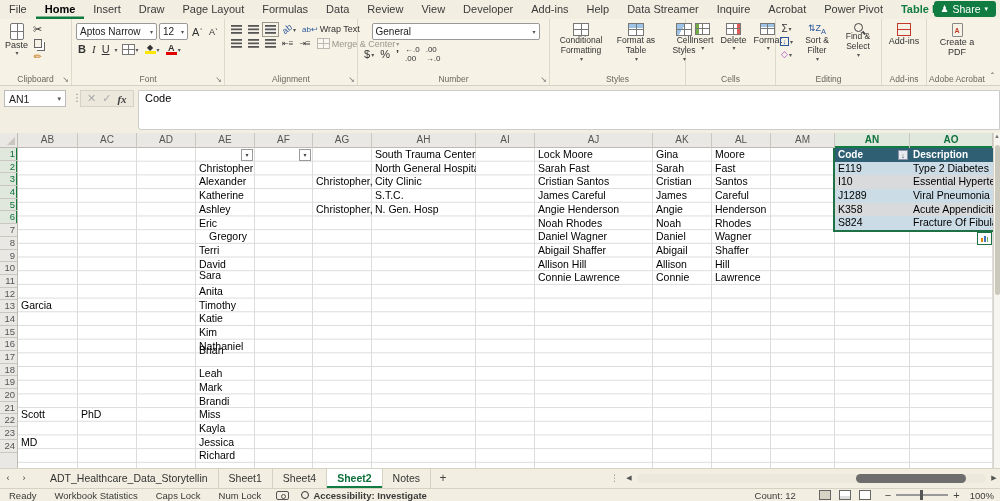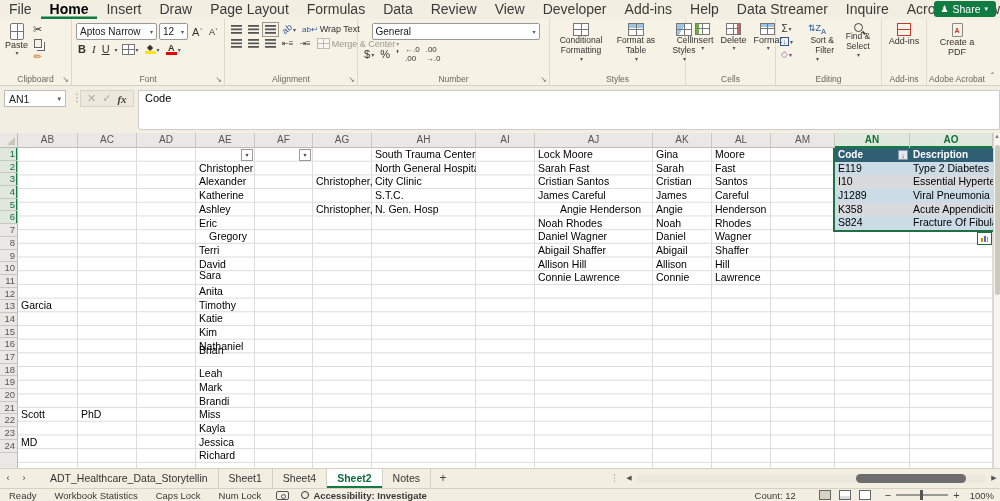--- a/index.html
+++ b/index.html
@@ -1,21 +1,21 @@
 <!DOCTYPE html>
 <html><head>
 <meta charset="utf-8">
 <style>
   * { margin:0; padding:0; box-sizing:border-box; }
   html,body { width:1000px; height:501px; overflow:hidden; font-family:"Liberation Sans",sans-serif; background:#fff; }
   .app { position:relative; width:1000px; height:501px; background:#F2EEE1; }
 
   
   .tabbar { position:absolute; left:0; top:0; width:1000px; height:19px; background:#F2EEE1; display:flex; align-items:center; }
-  .mtab { font-size:14px; color:#3a3a3a; padding:0 9px; height:19px; line-height:19px; cursor:pointer; white-space:nowrap; }
+  .mtab { font-size:11px; color:#3a3a3a; padding:0 9px; height:19px; line-height:19px; cursor:pointer; white-space:nowrap; }
   .mtab.active { color:#000; font-weight:bold; box-shadow:inset 0 -2.5px 0 #107C41; }
   .mtab.contextual { color:#107C41; font-weight:bold; }
   .share-btn { position:absolute; right:4px; top:1px; height:16px; background:#107C41; color:#fff; font-size:10.5px; border-radius:3px; padding:0 8px 0 6px; display:flex; align-items:center; gap:4px; cursor:pointer; }
   .share-btn .chev { font-size:7px; }
 
   
   .ribbon { position:absolute; left:0; top:19px; width:1000px; height:67px; background:#F6F2E6; border-bottom:1px solid #D5D1C3; display:flex; }
   .rgroup { position:relative; height:100%; border-right:1px solid #DEDAC9; padding:3px 2px 14px 2px; display:flex; flex-direction:column; }
   .rgroup-label { position:absolute; bottom:1px; left:0; right:0; text-align:center; font-size:8.5px; color:#6a675e; white-space:nowrap; }
   .launcher { position:absolute; bottom:1px; right:2px; font-size:8px; color:#777; cursor:pointer; }
@@ -316,21 +316,21 @@
             <span style="display:inline-block;width:9px;height:9px;border:1px solid #2b579a;color:#2b579a;font-size:7px;line-height:8px;text-align:center;">↓</span>
             <span class="tiny-chev">▾</span>
           </span>
         <span class="rbtn" style="font-size:9px;color:#B14FC5;">
             <span>◇</span>
             <span class="tiny-chev">▾</span>
           </span>
       </div>
       <div class="bigbtn" style="font-size:8.5px;">
         <span style="font-size:9px;color:#2b579a;">⇅Z<sub>A</sub></span>
-        <span style="width:34px;text-align:right;">Sort &amp; Filter</span>
+        <span style="width:34px;">Sort &amp; Filter</span>
         <span class="tiny-chev">▾</span>
       </div>
       <div class="bigbtn" style="font-size:8.5px;">
         <span class="mag-icon"></span>
         <span style="width:36px;">Find &amp; Select</span>
         <span class="tiny-chev">▾</span>
       </div>
       <span class="rgroup-label">Editing</span>
     </div>
 
@@ -458,21 +458,21 @@
         <div class="gcell" style="left: 295px; top: 54.8px; width: 59px;">Christopher,A</div>
         <div class="gcell" style="left: 354px; top: 0px; width: 104px;">South Trauma Center</div>
         <div class="gcell" style="left: 354px; top: 13.7px; width: 104px;">North General Hospital</div>
         <div class="gcell" style="left: 354px; top: 27.4px; width: 104px;">City Clinic</div>
         <div class="gcell" style="left: 354px; top: 41.1px; width: 104px;">S.T.C.</div>
         <div class="gcell" style="left: 354px; top: 54.8px; width: 104px;">N. Gen. Hosp</div>
         <div class="gcell" style="left: 517px; top: 0px; width: 118px;">Lock Moore</div>
         <div class="gcell" style="left: 517px; top: 13.7px; width: 118px;">Sarah Fast</div>
         <div class="gcell" style="left: 517px; top: 27.4px; width: 118px;">Cristian Santos</div>
         <div class="gcell" style="left: 517px; top: 41.1px; width: 118px;">James Careful</div>
-        <div class="gcell" style="left: 539px; top: 54.8px; width: 118px;">Angie Henderson</div>
+        <div class="gcell" style="left: 517px; top: 54.8px; width: 118px;">Angie Henderson</div>
         <div class="gcell" style="left: 517px; top: 68.5px; width: 118px;">Noah Rhodes</div>
         <div class="gcell" style="left: 517px; top: 82.2px; width: 118px;">Daniel Wagner</div>
         <div class="gcell" style="left: 517px; top: 95.9px; width: 118px;">Abigail Shaffer</div>
         <div class="gcell" style="left: 517px; top: 109.6px; width: 118px;">Allison Hill</div>
         <div class="gcell" style="left: 517px; top: 123.3px; width: 118px;">Connie Lawrence</div>
         <div class="gcell" style="left: 635px; top: 0px; width: 59px;">Gina</div>
         <div class="gcell" style="left: 635px; top: 13.7px; width: 59px;">Sarah</div>
         <div class="gcell" style="left: 635px; top: 27.4px; width: 59px;">Cristian</div>
         <div class="gcell" style="left: 635px; top: 41.1px; width: 59px;">James</div>
         <div class="gcell" style="left: 635px; top: 54.8px; width: 59px;">Angie</div>

